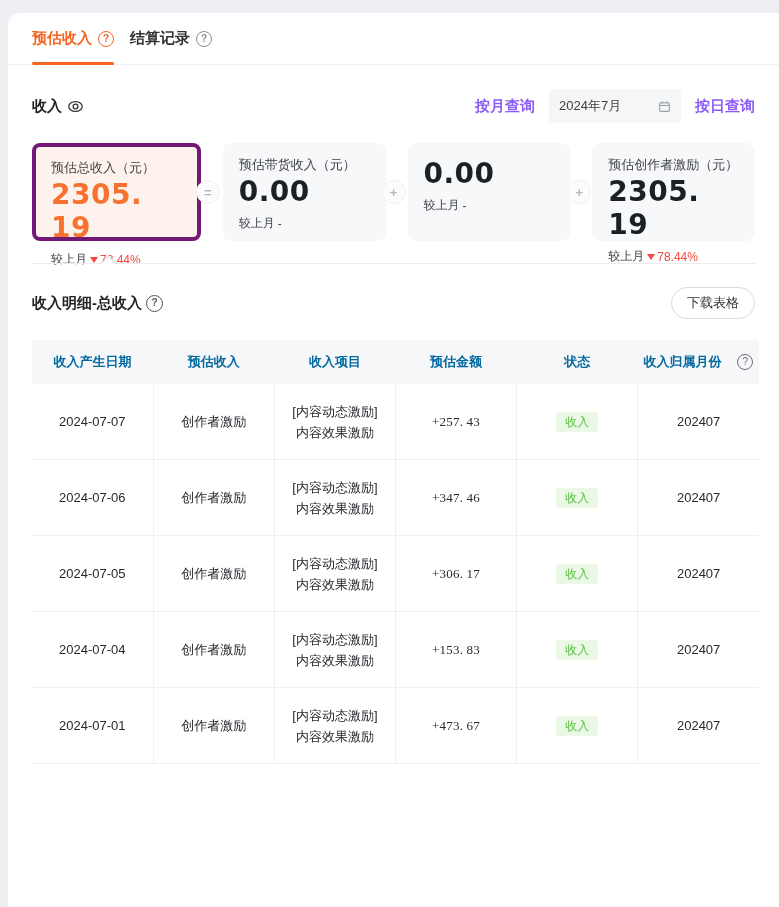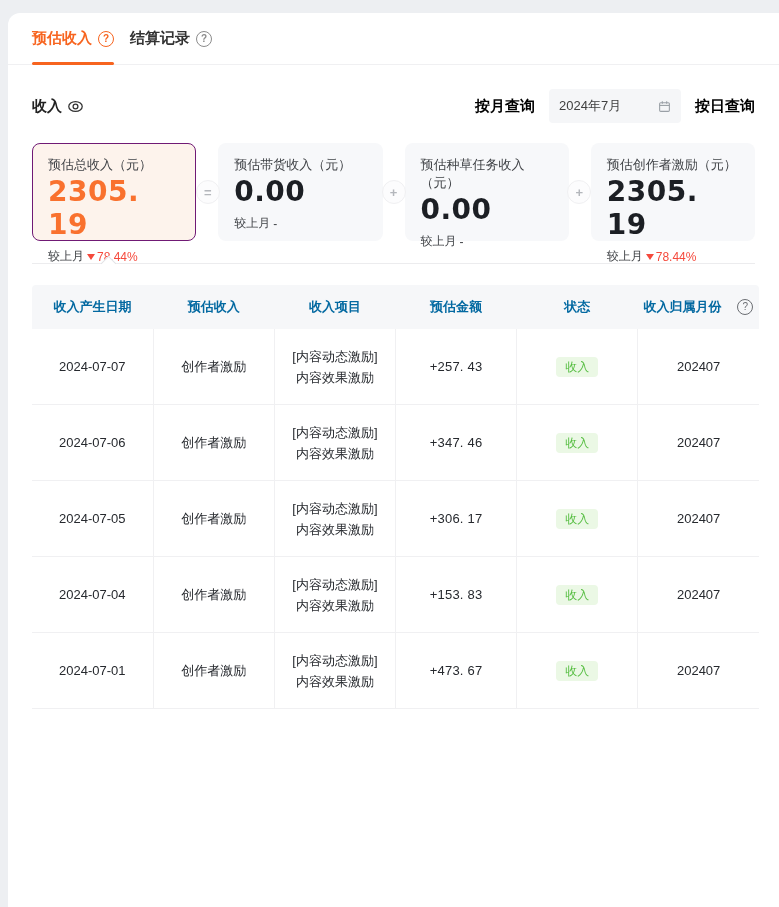--- a/index.html
+++ b/index.html
@@ -23,36 +23,36 @@
   .qicon{
     width:14px;height:14px;border:1.3px solid currentColor;border-radius:50%;
     display:inline-flex;align-items:center;justify-content:center;
     font-size:10px;font-weight:700;line-height:1;flex:0 0 auto;
   }
   .qicon::after{content:"?";}
   
   .toolbar{display:flex;align-items:center;margin:24px 24px 0 24px;height:34px;}
   .income-title{display:flex;align-items:center;gap:5px;font-size:15px;font-weight:700;color:#222;}
   .toolbar-right{margin-left:auto;display:flex;align-items:center;gap:14px;}
-  .query-label{font-size:15px;font-weight:700;color:#000000;}
+  .query-label{font-size:15px;font-weight:700;color:#8b5cf6;}
   .picker{
     width:132px;height:34px;background:#f5f6f8;border-radius:4px;
     display:flex;align-items:center;padding:0 10px;box-sizing:border-box;
     font-size:13px;cursor:pointer;
   }
   .picker .val{flex:1;color:#404040;}
   .picker .val.placeholder{color:#b9bcc2;}
   .picker svg{flex:0 0 auto;}
   
   .cards{position:relative;display:flex;gap:22px;margin:20px 24px 0 24px;}
   .card{
     flex:1;height:98px;box-sizing:border-box;background:#f7f8fa;border-radius:8px;
     padding:13px 16px;cursor:pointer;
   }
-  .card.highlight{background:#fdf3ec;border:1px solid #701a75;padding:12px 15px;}
+  .card.highlight{background:#fdf3ec;border:4px solid #701a75;padding:12px 15px;}
   .card-label{font-size:13px;color:#404347;}
   .card-value{font-size:28px;font-weight:700;color:#1c1f24;margin-top:1px;letter-spacing:.5px;font-family:"DejaVu Sans",sans-serif;}
   .card.highlight .card-value{color:#f9712e;}
   .card-compare{display:flex;align-items:center;gap:3px;font-size:12px;color:#404347;margin-top:7px;}
   .trend-down{color:#f5493c;display:inline-flex;align-items:center;}
   .tri{width:0;height:0;border-left:4px solid transparent;border-right:4px solid transparent;border-top:6px solid #f5493c;margin-right:2px;}
   .op{
     position:absolute;top:50%;transform:translate(-50%,-50%);
     width:22px;height:22px;border-radius:50%;background:#fcfcfd;
     border:1px solid #f0f0f2;color:#b4b7bc;font-size:13px;font-weight:700;
@@ -84,21 +84,21 @@
   .tbl thead th:first-child{border-top-left-radius:4px;}
   .tbl thead th:last-child{border-top-right-radius:4px;}
   .th-flex{display:flex;align-items:center;justify-content:center;gap:16px;}
   .th-flex .qicon{color:#6b6e73;width:14px;height:14px;font-weight:400;}
   .tbl tbody td{
     height:75px;text-align:center;vertical-align:middle;font-size:13px;color:#26292e;
     border-bottom:1px solid #f0f0f2;padding:0 6px;
   }
   .tbl tbody td + td{border-left:1px solid #f0f0f2;}
   .proj{line-height:21px;}
-  .amount{font-family:Liberation Sans, sans-serif;letter-spacing:.2px;}
+  .amount{font-family:Liberation Serif, serif;letter-spacing:.2px;}
   .badge{
     display:inline-block;background:#ebf8e5;color:#55bd40;font-size:12px;
     padding:4px 9px;border-radius:4px;line-height:1;
   }
   
   .wm-dots{position:absolute;left:352px;top:868px;display:flex;z-index:5;pointer-events:none;}
   .wm-dots i{width:21px;height:21px;border-radius:50%;background:rgba(255,255,255,.62);margin-right:2px;}
 </style>
 </head>
 <body>
@@ -153,21 +153,20 @@
     </div>
     <div class="card">
       <div class="card-label">预估带货收入（元）</div>
       <div class="card-value">0.00</div>
       <div class="card-compare">
         <span>较上月</span>
         <span>-</span>
       </div>
     </div>
     <div class="card">
-      <div class="card-label">预估种草任务收入（元）</div>
       <div class="card-value">0.00</div>
       <div class="card-compare">
         <span>较上月</span>
         <span>-</span>
       </div>
     </div>
     <div class="card">
       <div class="card-label">预估创作者激励（元）</div>
       <div class="card-value">2305. 19</div>
       <div class="card-compare">
@@ -180,20 +179,27 @@
     </div>
     <div class="op op1">=</div>
     <div class="op op2">+</div>
     <div class="op op3">+</div>
   </div>
 
   <div class="divider">
     <div class="caret"></div>
   </div>
 
+  <div class="section-head">
+    <div class="section-title">
+      <span>收入明细-总收入</span>
+      <span class="qicon"></span>
+    </div>
+    <button class="download-btn">下载表格</button>
+  </div>
 
   <table class="tbl">
     <colgroup>
         <col>
         <col>
         <col>
         <col>
         <col>
         <col>
       </colgroup>

